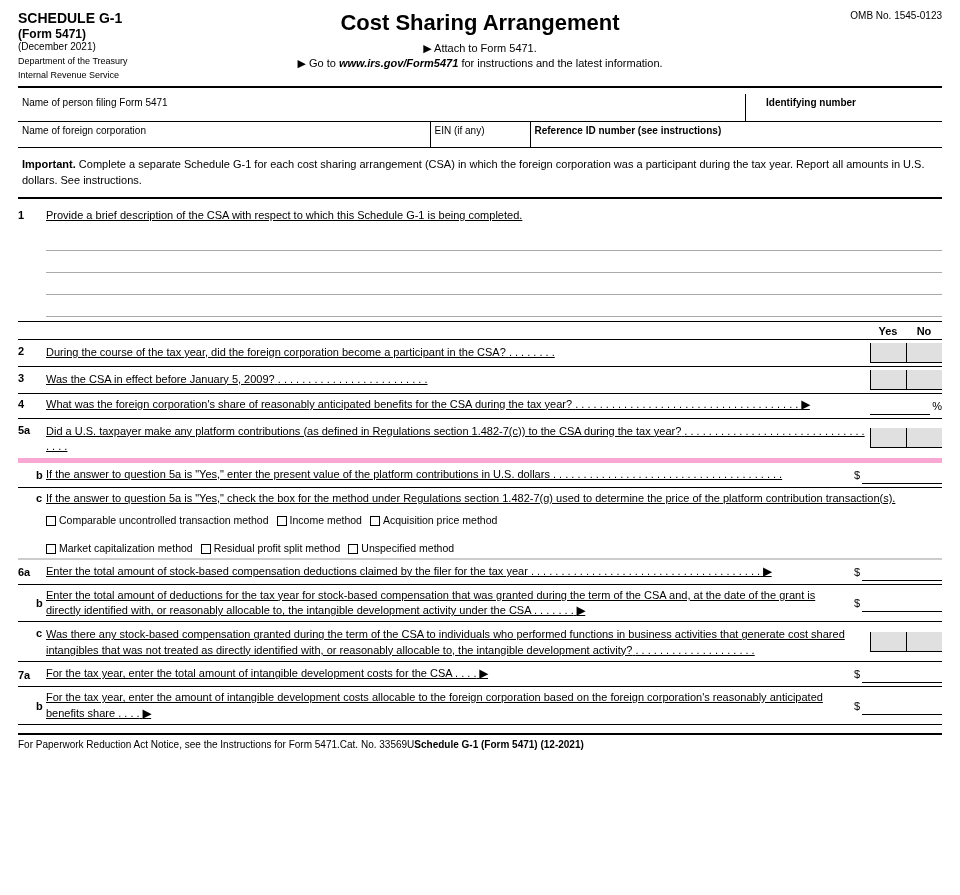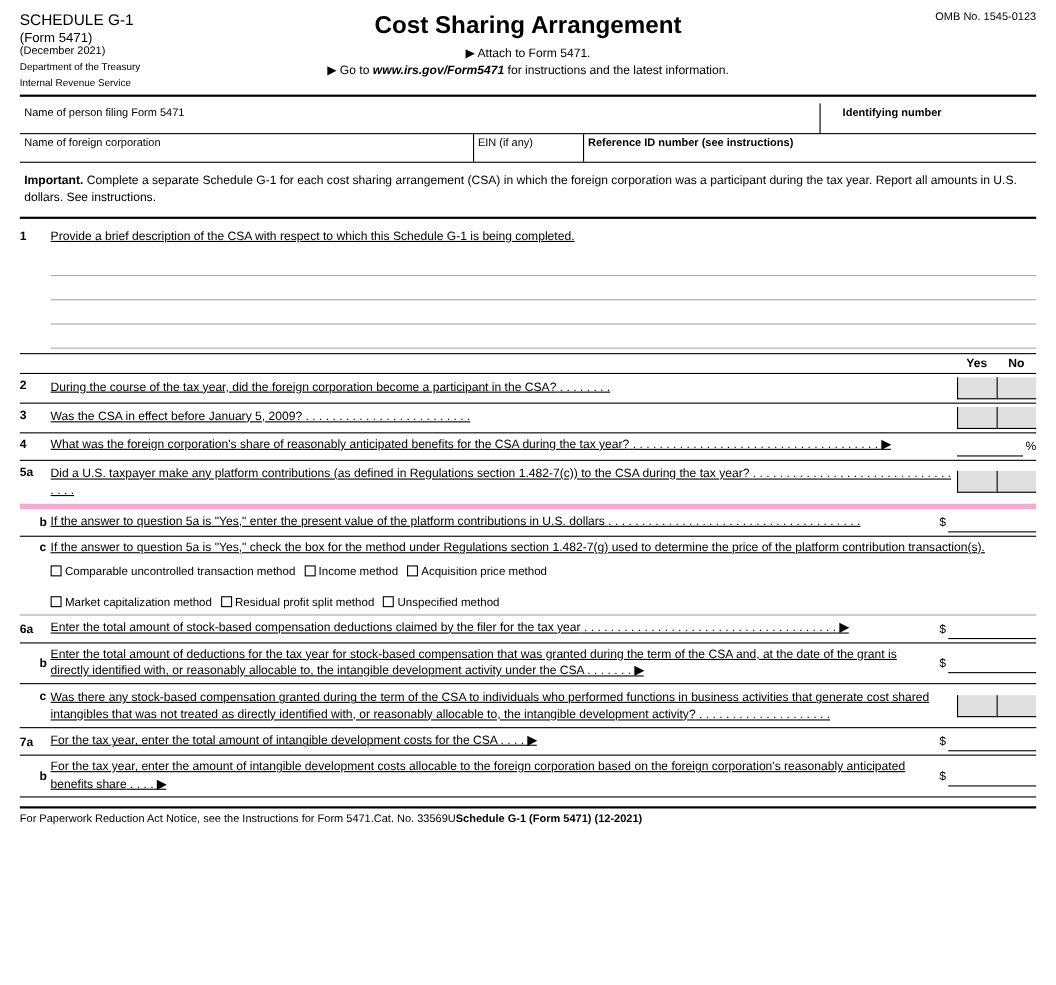--- a/index.html
+++ b/index.html
@@ -211,42 +211,42 @@
     .checkbox-row {
       display: flex;
       flex-wrap: wrap;
       gap: 8px;
       padding: 4px 0 4px 28px;
       font-size: 10.5px;
       border-bottom: 1px solid #ccc;
     }
     .check-item {
       display: flex;
-      align-items: flex-start;
+      align-items: flex-end;
       gap: 3px;
     }
     .check-box {
       width: 10px;
       height: 10px;
       border: 1px solid #000;
       display: inline-block;
       flex-shrink: 0;
     }
     
     .footer {
       margin-top: 8px;
       border-top: 2px solid #000;
       display: flex;
       padding: 4px 0;
       font-size: 10px;
     }
     .footer-left { font-weight: normal; }
     .footer-center { }
     .footer-right { font-weight: bold; }
-    .bold { font-weight: normal; }
+    .bold { font-weight: bold; }
   </style>
 </head>
 <body>
 
 <div class="page">
 
   <div class="header">
     <div class="header-left">
       <div class="schedule-title bold">SCHEDULE G-1</div>
       <div class="form-sub bold">(Form 5471)</div>

